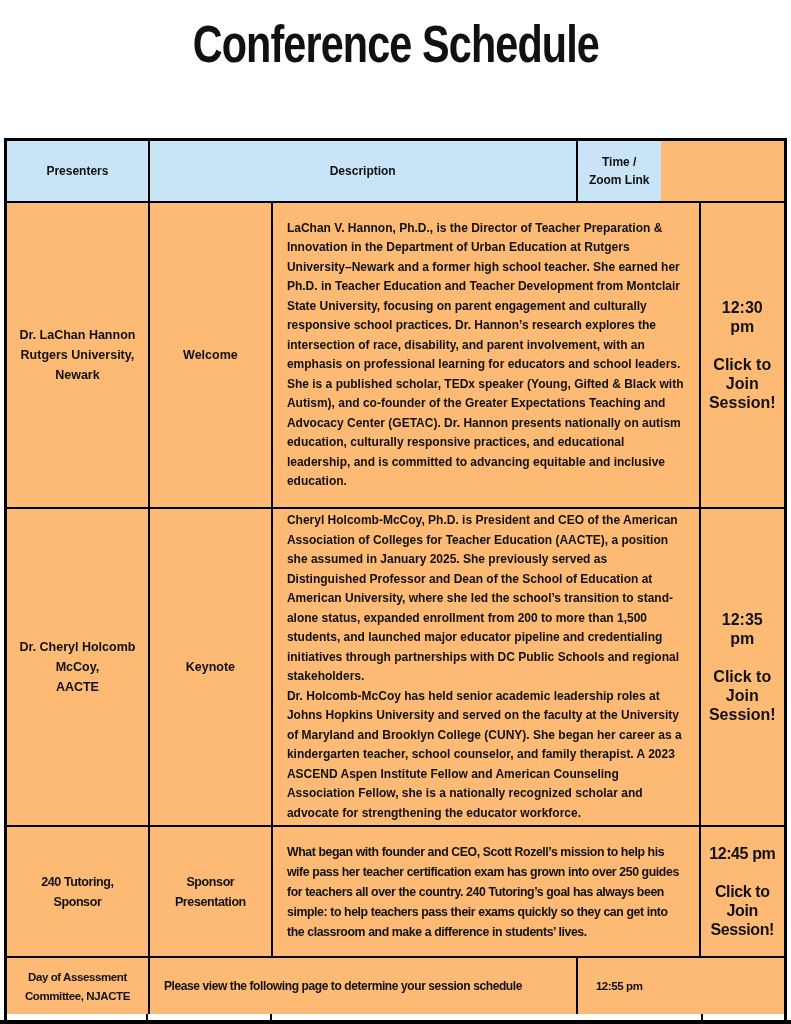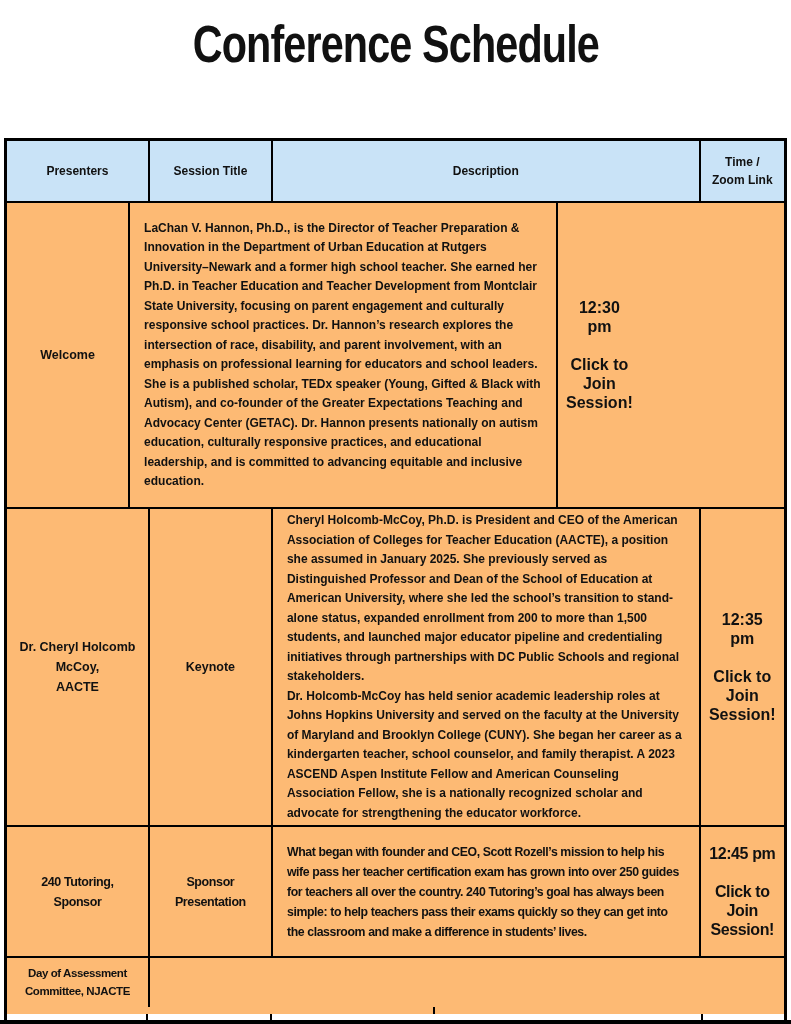--- a/index.html
+++ b/index.html
@@ -27,21 +27,21 @@
   
   .tbl {
     position: absolute;
     left: 4px; top: 138px;
     width: 783px;
     border: 3px solid #000;
     display: flex; flex-direction: column;
     background: #fdba74;
   }
   .tr { display: flex; border-bottom: 2px solid #000; }
-  .tr:last-child { border-bottom: none; flex-direction: column; }
+  .tr:last-child { border-bottom: none; }
   .td, .th {
     border-right: 2px solid #000;
     display: flex; flex-direction: column;
     align-items: center; justify-content: center;
     text-align: center;
     white-space: pre-line;
     padding: 6px 8px;
   }
   .td:last-child, .th:last-child { border-right: none; }
 
@@ -93,27 +93,29 @@
 <div class="page">
 
   <div class="title-wrap">
     <h1 class="page-title">Conference Schedule</h1>
   </div>
 
   <div class="tbl">
 
     <div class="tr header-row">
       <div class="th c1" style="background-color: rgb(201, 227, 247);">Presenters</div>
-      <div class="th c2" style="background-color: rgb(201, 227, 247);">Session Title</div>
       <div class="th c3" style="background-color: rgb(201, 227, 247);">Description</div>
       <div class="th c4" style="background-color: rgb(201, 227, 247);">Time /
 Zoom Link</div>
     </div>
 
     <div class="tr row1">
+      <div class="td c1 cell-presenter">Dr. LaChan Hannon
+Rutgers University,
+Newark</div>
       <div class="td c2 cell-session">Welcome</div>
       <div class="td c3 cell-desc">LaChan V. Hannon, Ph.D., is the Director of Teacher Preparation &amp; Innovation in the Department of Urban Education at Rutgers University–Newark and a former high school teacher. She earned her Ph.D. in Teacher Education and Teacher Development from Montclair State University, focusing on parent engagement and culturally responsive school practices. Dr. Hannon’s research explores the intersection of race, disability, and parent involvement, with an emphasis on professional learning for educators and school leaders. She is a published scholar, TEDx speaker (Young, Gifted &amp; Black with Autism), and co-founder of the Greater Expectations Teaching and Advocacy Center (GETAC). Dr. Hannon presents nationally on autism education, culturally responsive practices, and educational leadership, and is committed to advancing equitable and inclusive education.</div>
       <div class="td c4 cell-time">
         <span class="time-text">12:30 pm</span>
         <span class="zoom-link">Click to
 Join
 Session!</span>
       </div>
     </div>
 

